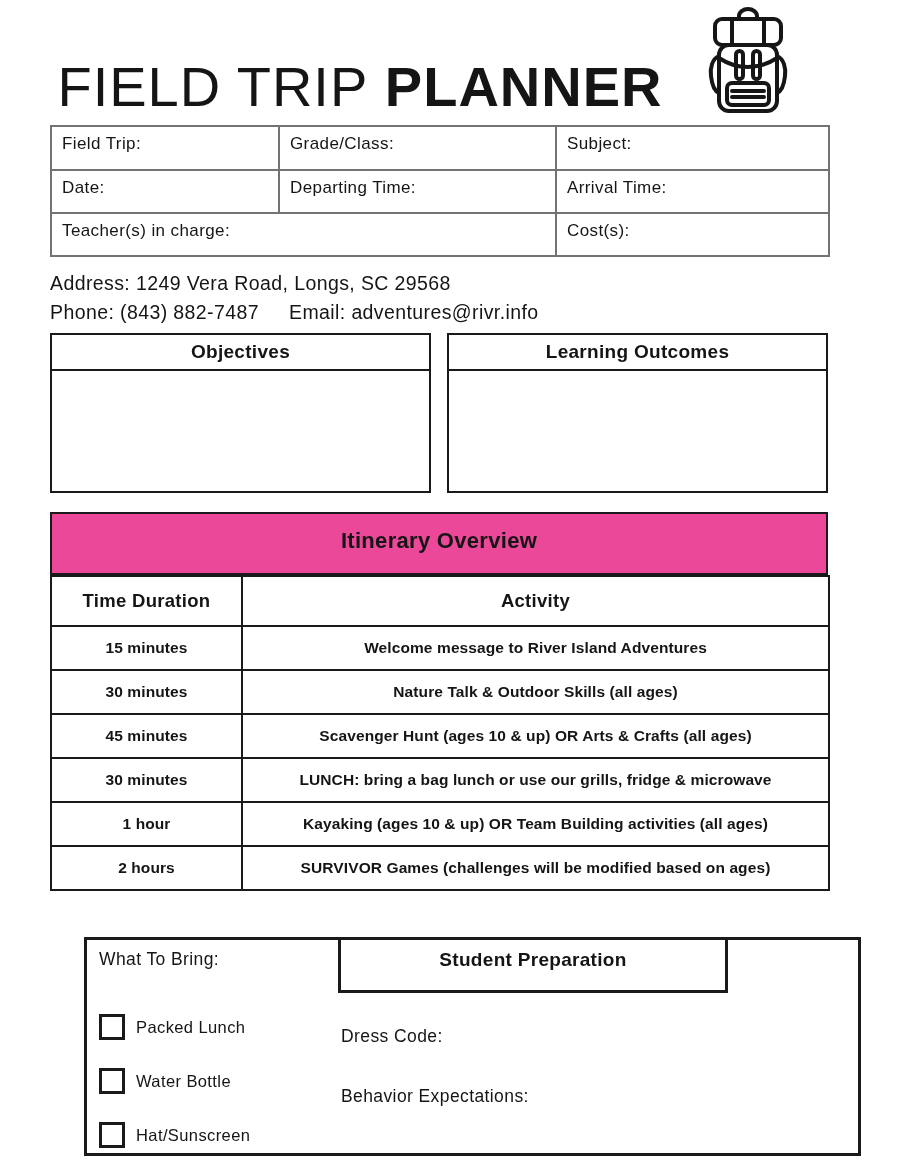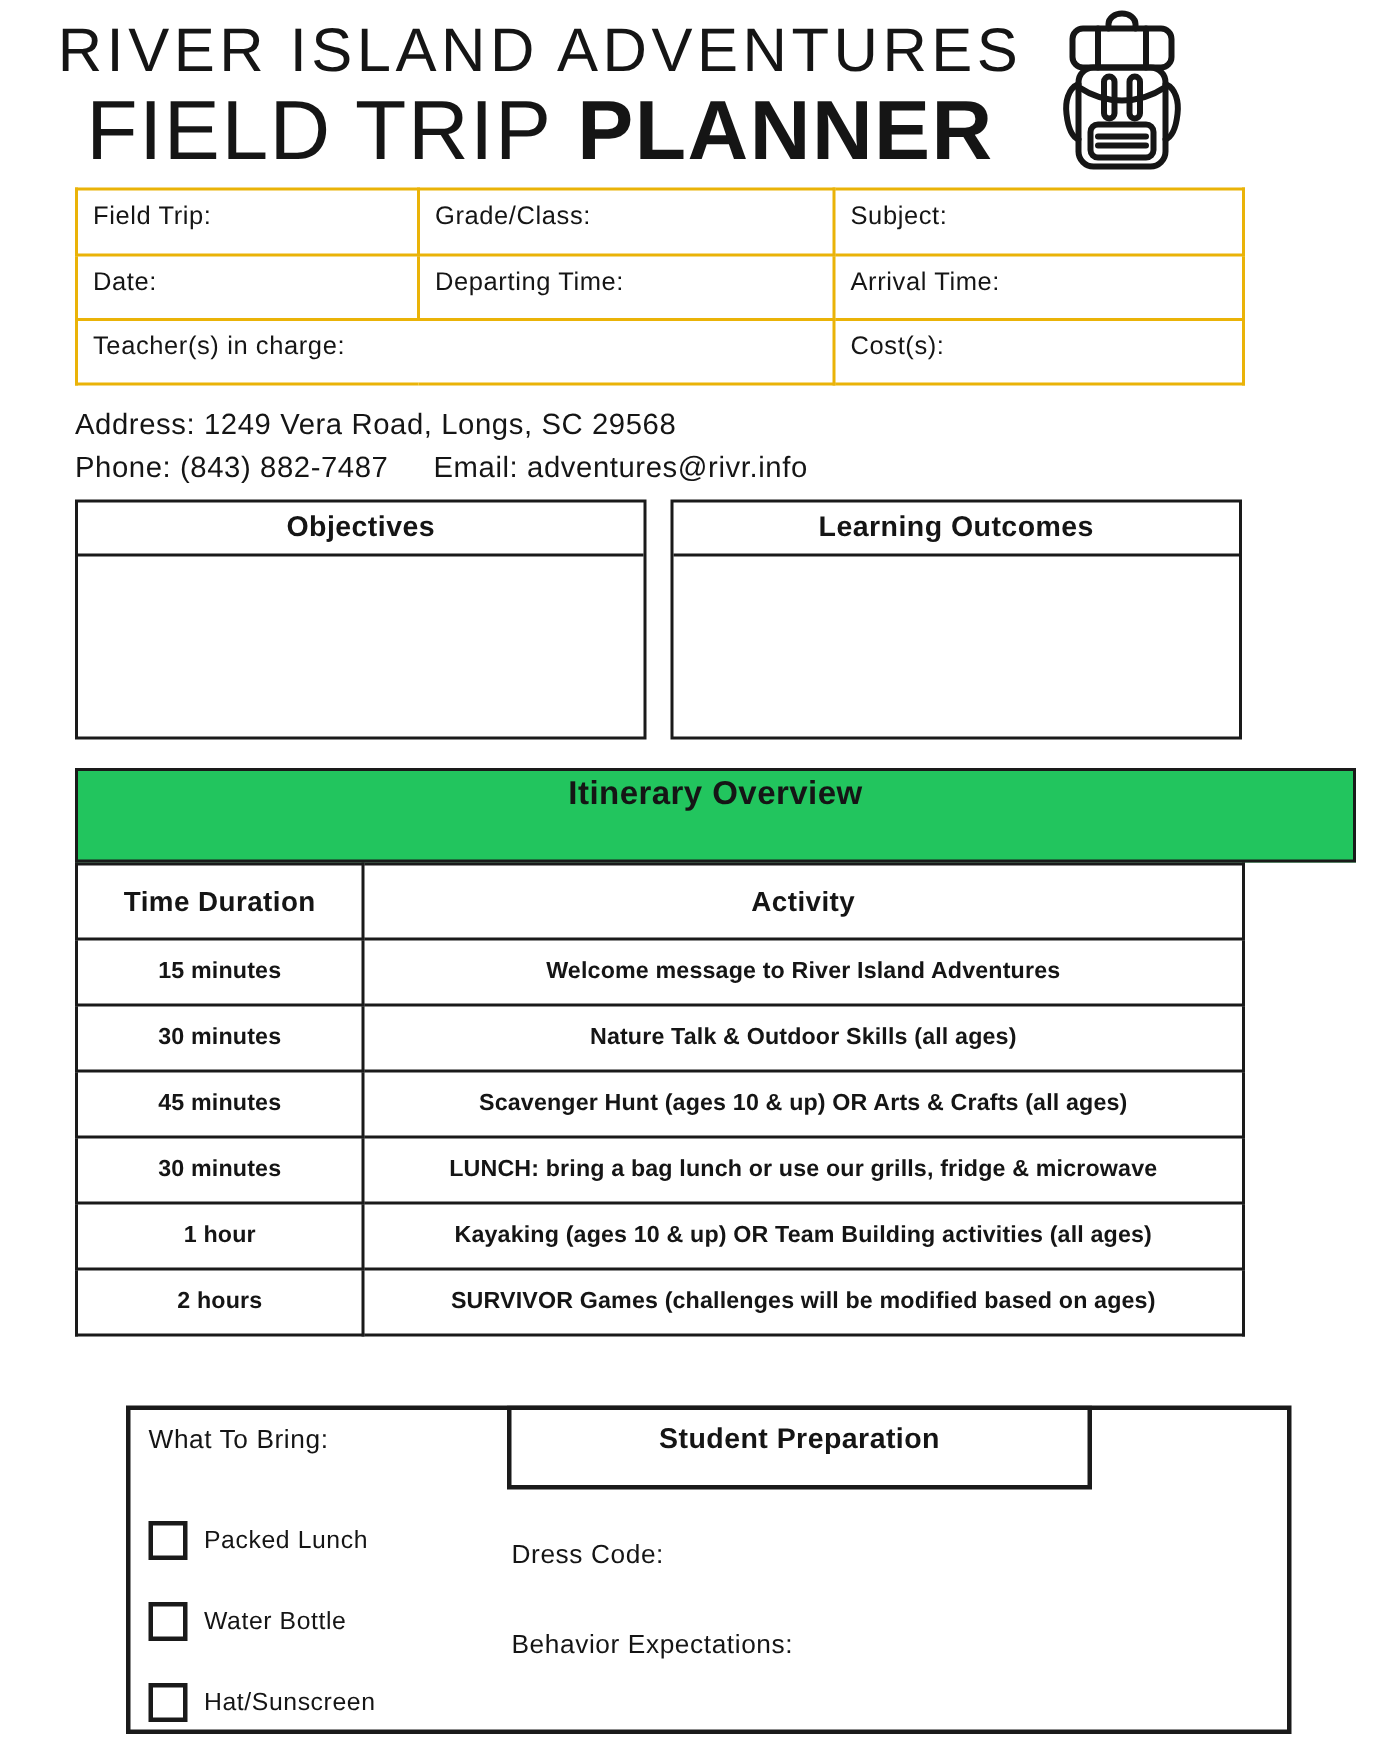--- a/index.html
+++ b/index.html
@@ -20,41 +20,41 @@
     text-align:center; font-size:56px; line-height:66px; white-space:nowrap;
     letter-spacing:1px;
   }
   .main-title .light { font-weight:300; }
   .main-title .heavy { font-weight:800; }
   .backpack { position:absolute; left:695px; top:6px; }
   
   table { border-collapse:collapse; }
   .info-table { position:absolute; left:50px; top:125px; width:778px; table-layout:fixed; }
   .info-table td {
-    border:2px solid #eab308; vertical-align:top;
+    border:2px solid #737373; vertical-align:top;
     padding:7px 6px 0 10px; font-size:17px; letter-spacing:0.4px;
     height:43px;
   }
   .info-table tr:first-child td { height:44px; }
   
   .contact { position:absolute; left:50px; top:269px; font-size:19.5px; line-height:29px; letter-spacing:0.4px; }
   .contact .email { margin-left:30px; }
   
   .half-box { position:absolute; top:333px; width:381px; height:160px; border:2px solid #1a1a1a; background:#fff; }
   .half-box.left  { left:50px; }
   .half-box.right { left:447px; }
   .half-box .hb-title {
     height:36px; line-height:34px; border-bottom:2px solid #1a1a1a;
     text-align:center; font-weight:700; font-size:19px; letter-spacing:0.3px;
   }
   .half-box .hb-body { height:120px; }
   
   .itin-head {
-    position:absolute; left:50px; top:512px; width:854px; height:63px;
-    border:2px solid #1a1a1a; text-align:center; padding-top:1px; background:#22c55e;
+    position:absolute; left:50px; top:512px; width:778px; height:63px;
+    border:2px solid #1a1a1a; text-align:center; padding-top:13px; background:#ec4899;
   }
   .itin-head .t1 { font-size:22px; font-weight:700; line-height:28px; letter-spacing:0.3px; }
   .itin-head .t2 { font-size:15px; font-weight:700; line-height:21px; letter-spacing:0.1px; }
   .itin-table { position:absolute; left:50px; top:575px; width:778px; table-layout:fixed; }
   .itin-table th, .itin-table td {
     border:2px solid #1a1a1a; text-align:center; vertical-align:middle;
     font-weight:700; background:#fff;
   }
   .itin-table th { height:50px; font-size:18.5px; letter-spacing:0.3px; }
   .itin-table td { height:44px; font-size:15.5px; letter-spacing:0.1px; }
@@ -75,21 +75,20 @@
   .check-item .cl { margin-left:11px; font-size:16.5px; letter-spacing:0.4px; }
   .prep-field { position:absolute; left:254px; font-size:17.5px; letter-spacing:0.4px; }
   .prep-field.dress    { top:86px; }
   .prep-field.behavior { top:146px; }
 </style>
 </head>
 <body>
 
 <div class="page">
 
-  <div class="brand">RIVER ISLAND ADVENTURES</div>
   <div class="main-title">
     <span class="light">FIELD TRIP</span>
     <span class="heavy">PLANNER</span>
   </div>
   <svg class="backpack" width="106" height="112" viewBox="0 0 104 112">
     <g stroke="#161616" stroke-width="4" fill="none" stroke-linecap="round" stroke-linejoin="round">
       <path d="M43 13 v-3 a9 7 0 0 1 18 0 v3"></path>
       <rect x="19" y="13" width="66" height="26" rx="7"></rect>
       <path d="M36 13 v26 M68 13 v26"></path>
       <rect x="23" y="39" width="58" height="66" rx="10"></rect>

